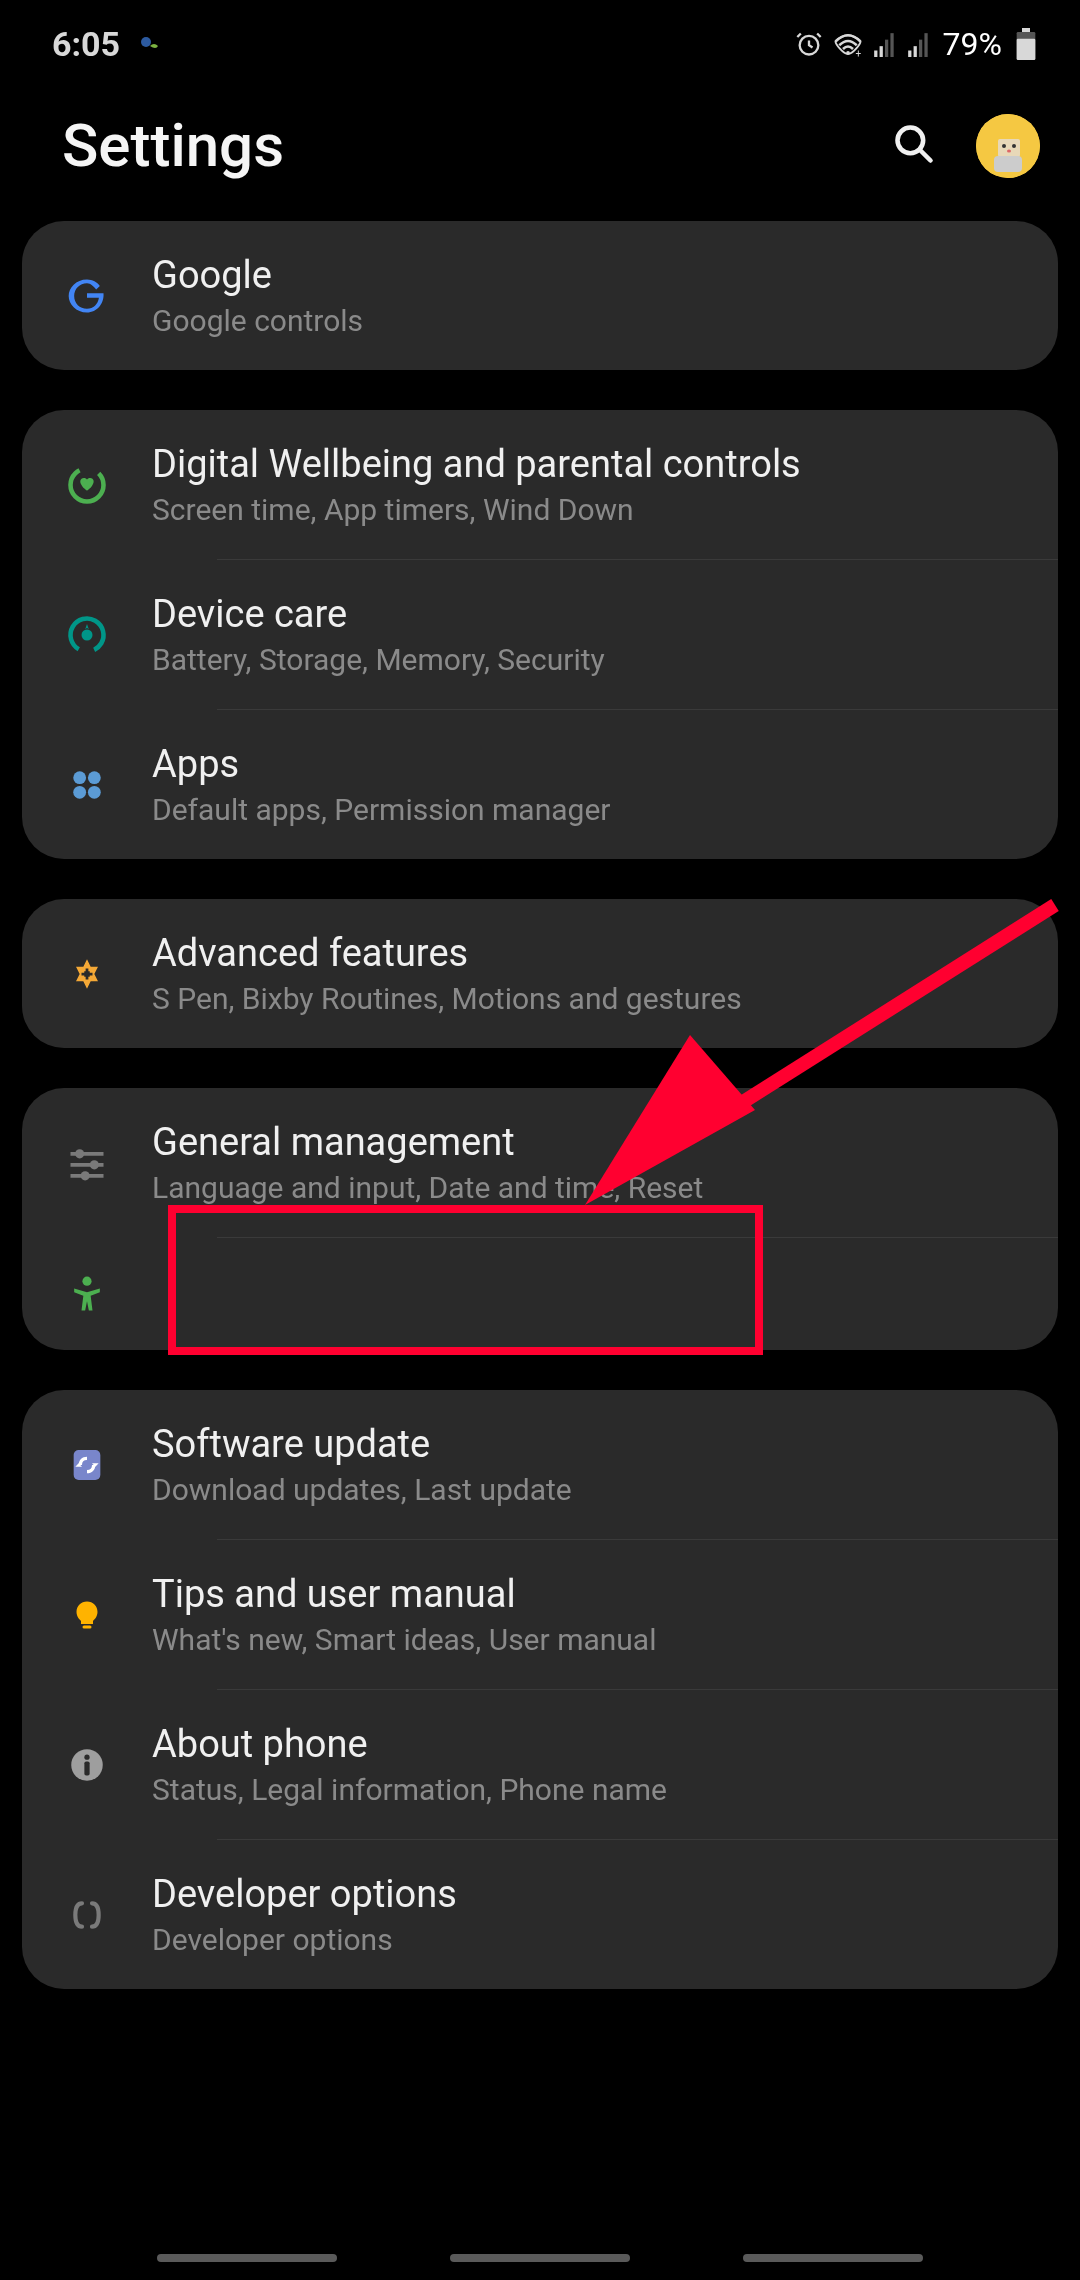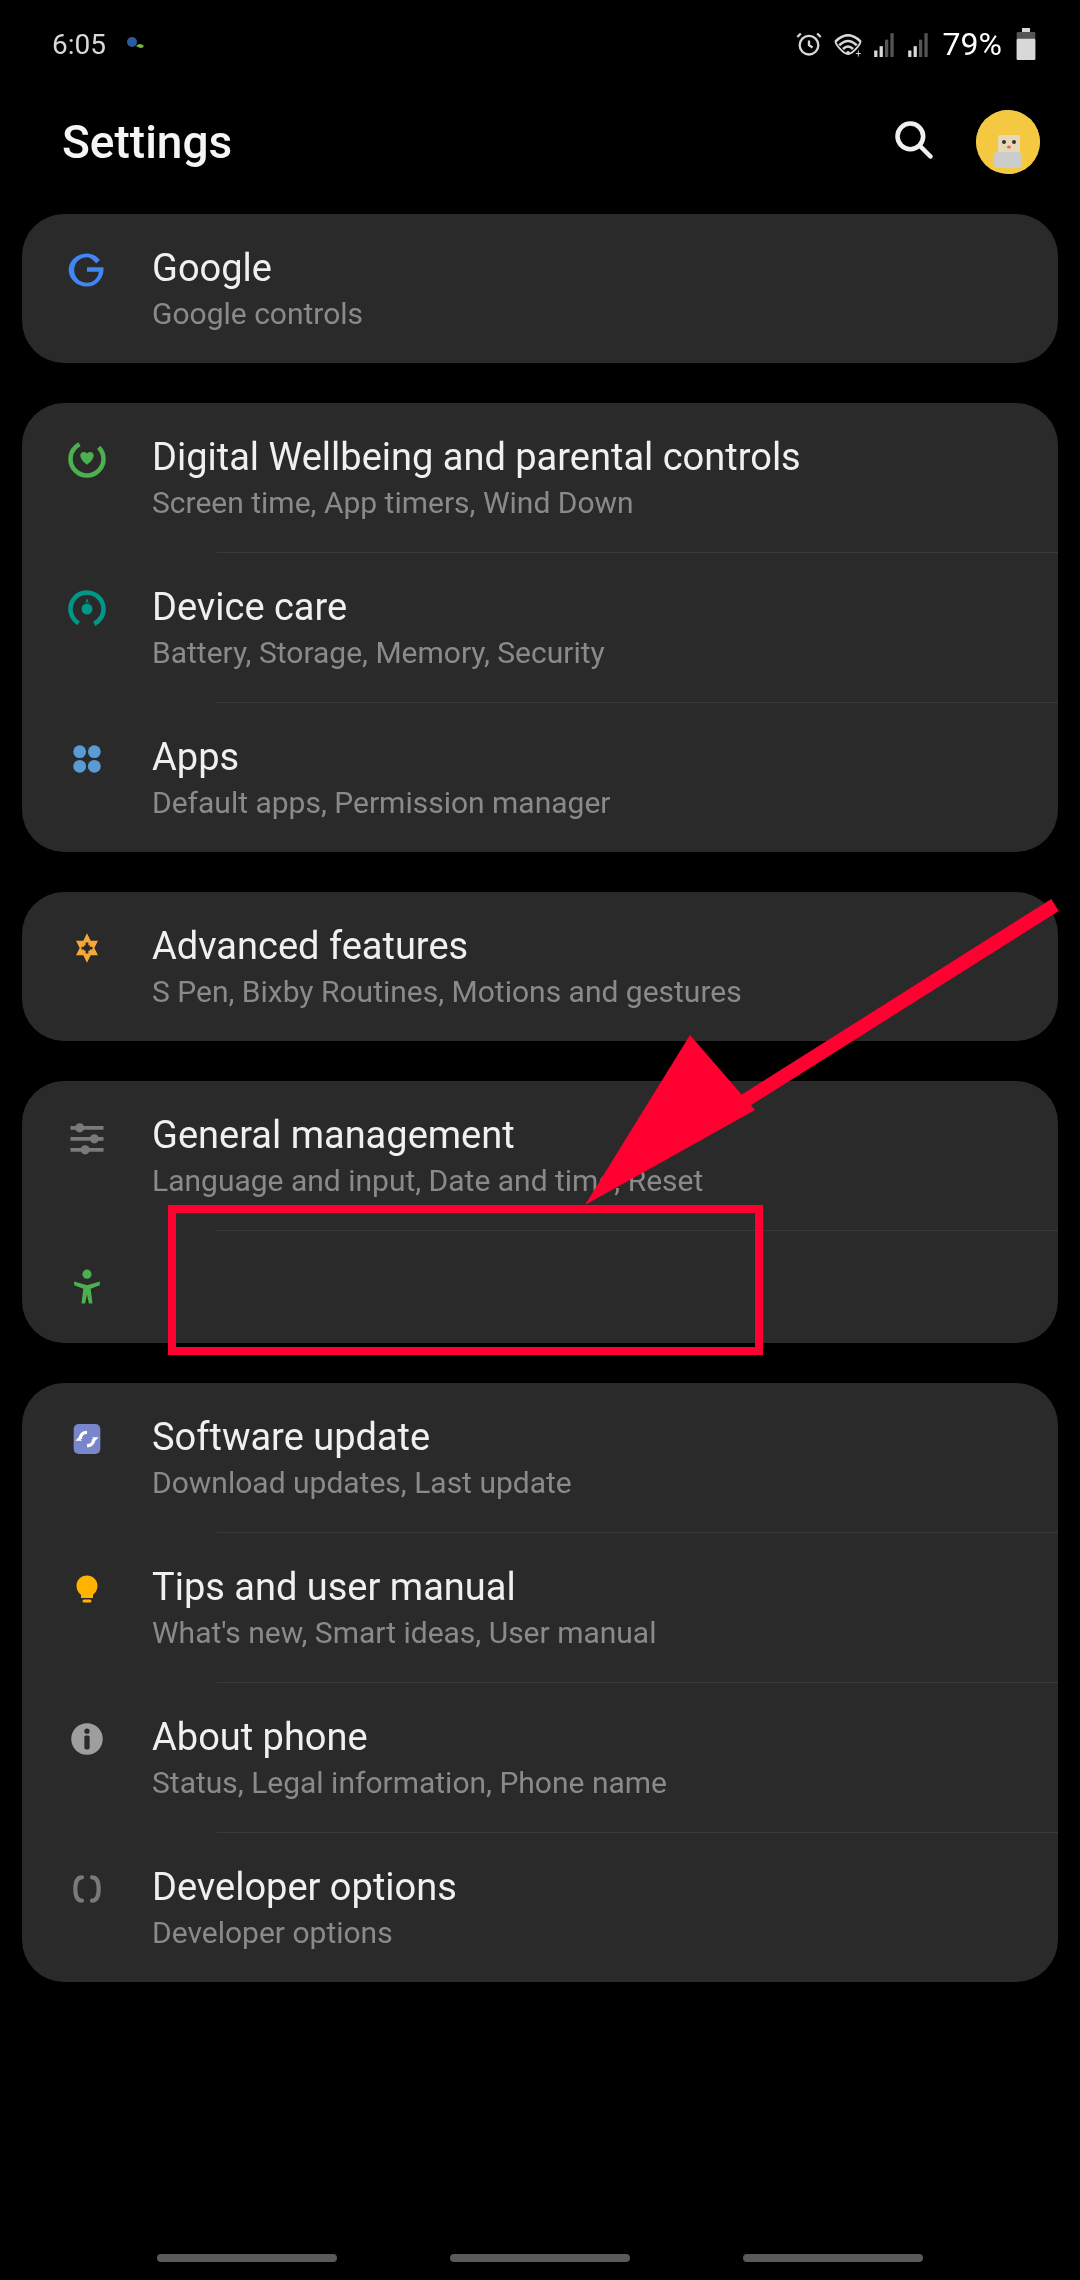--- a/index.html
+++ b/index.html
@@ -20,23 +20,23 @@
       align-items: center;
       padding: 18px 42px 10px 52px;
       height: 80px;
     }
     .status-left {
       display: flex;
       align-items: center;
       gap: 18px;
     }
     .status-time {
-      font-size: 28px;
+      font-size: 34px;
       color: #d8d8d8;
-      font-weight: 400;
+      font-weight: 700;
     }
     .status-weather {
       width: 24px;
       height: 24px;
       display: flex;
       align-items: center;
     }
     .status-right {
       display: flex;
       align-items: center;
@@ -53,21 +53,21 @@
     }
     
     
     .header {
       display: flex;
       align-items: center;
       justify-content: space-between;
       padding: 30px 40px 40px 62px;
     }
     .header-title {
-      font-size: 46px;
+      font-size: 60px;
       font-weight: 500;
       color: #f5f5f5;
       text-align: center;
     }
     .header-actions {
       display: flex;
       align-items: center;
       gap: 40px;
     }
     .search-icon {
@@ -90,20 +90,21 @@
       padding: 0 22px;
     }
     .group {
       background: #2a2a2a;
       border-radius: 42px;
       margin-bottom: 40px;
       overflow: hidden;
     }
     .item {
       display: flex;
+      align-items: center;
       padding: 32px 30px;
       gap: 30px;
       position: relative;
       border-radius: 16px;
     }
     .item-icon {
       width: 70px;
       height: 48px;
       display: flex;
       align-items: center;

